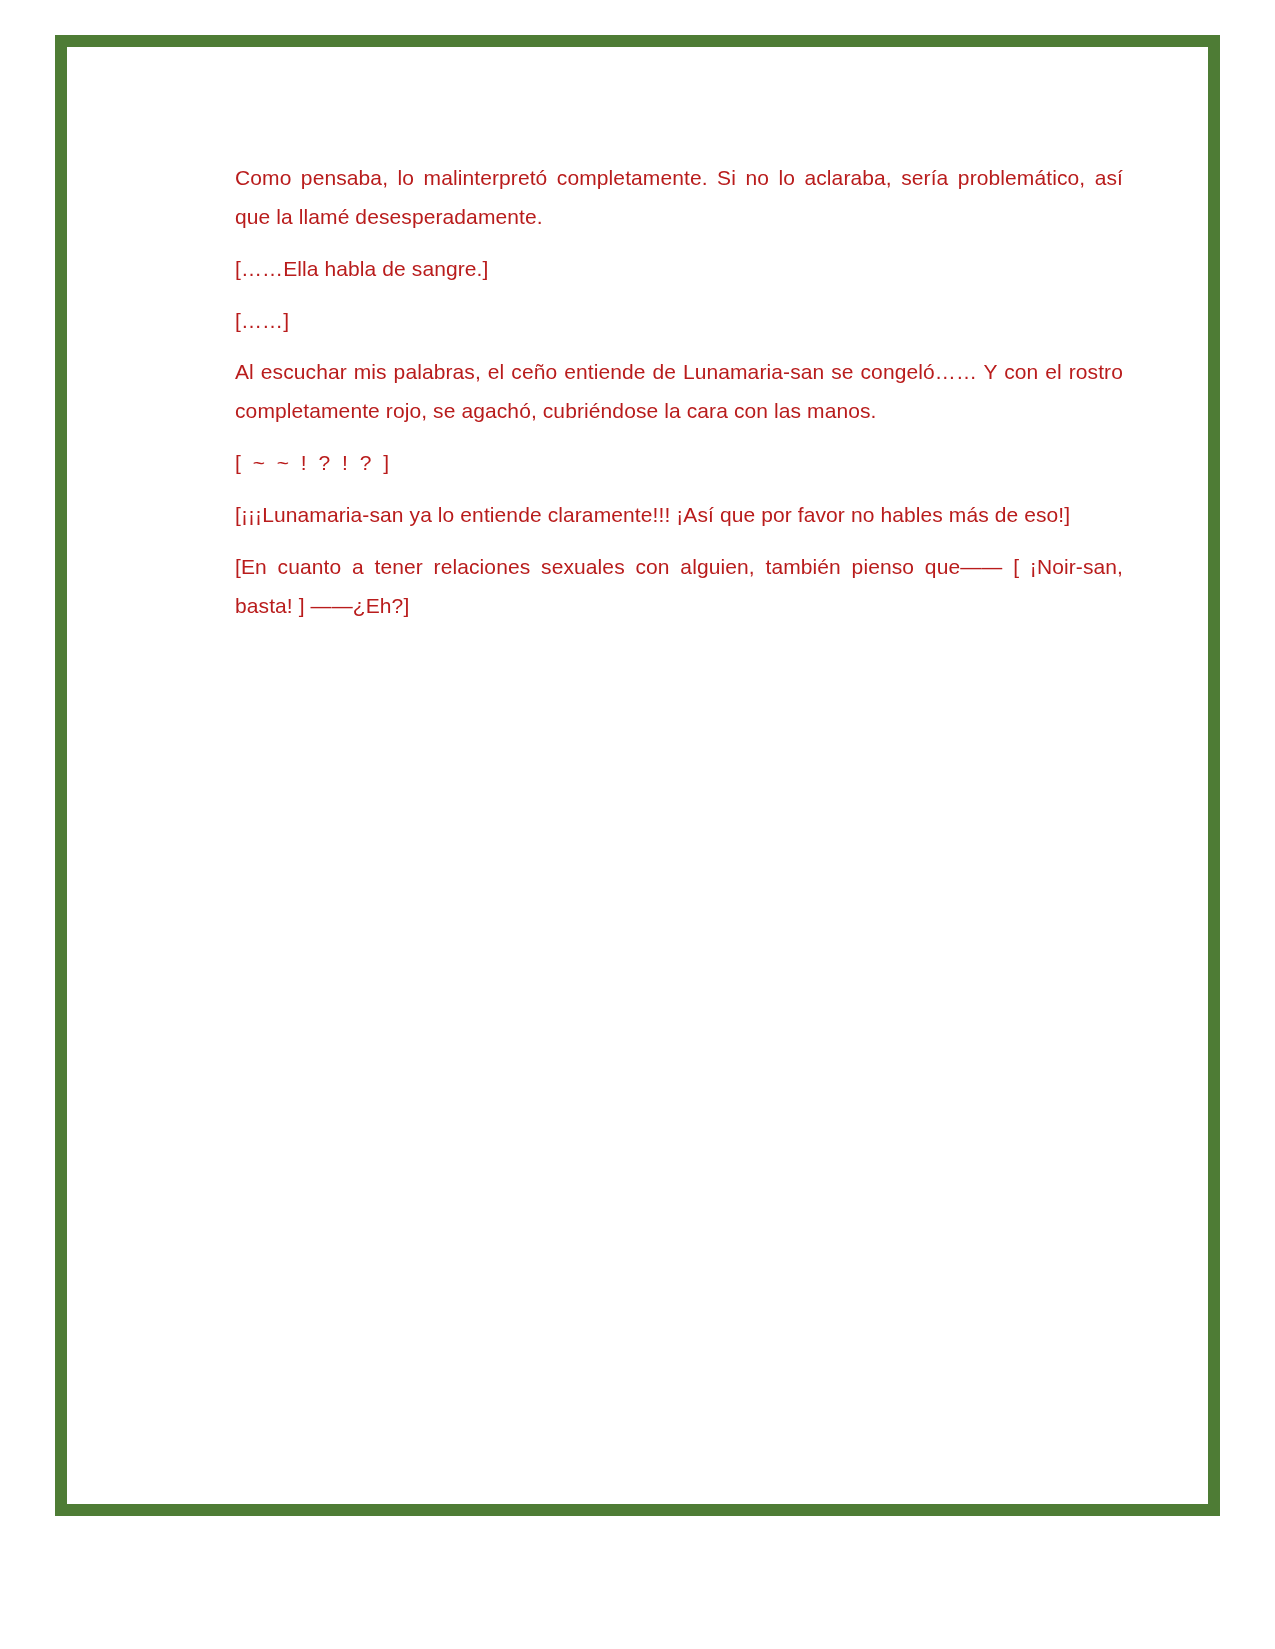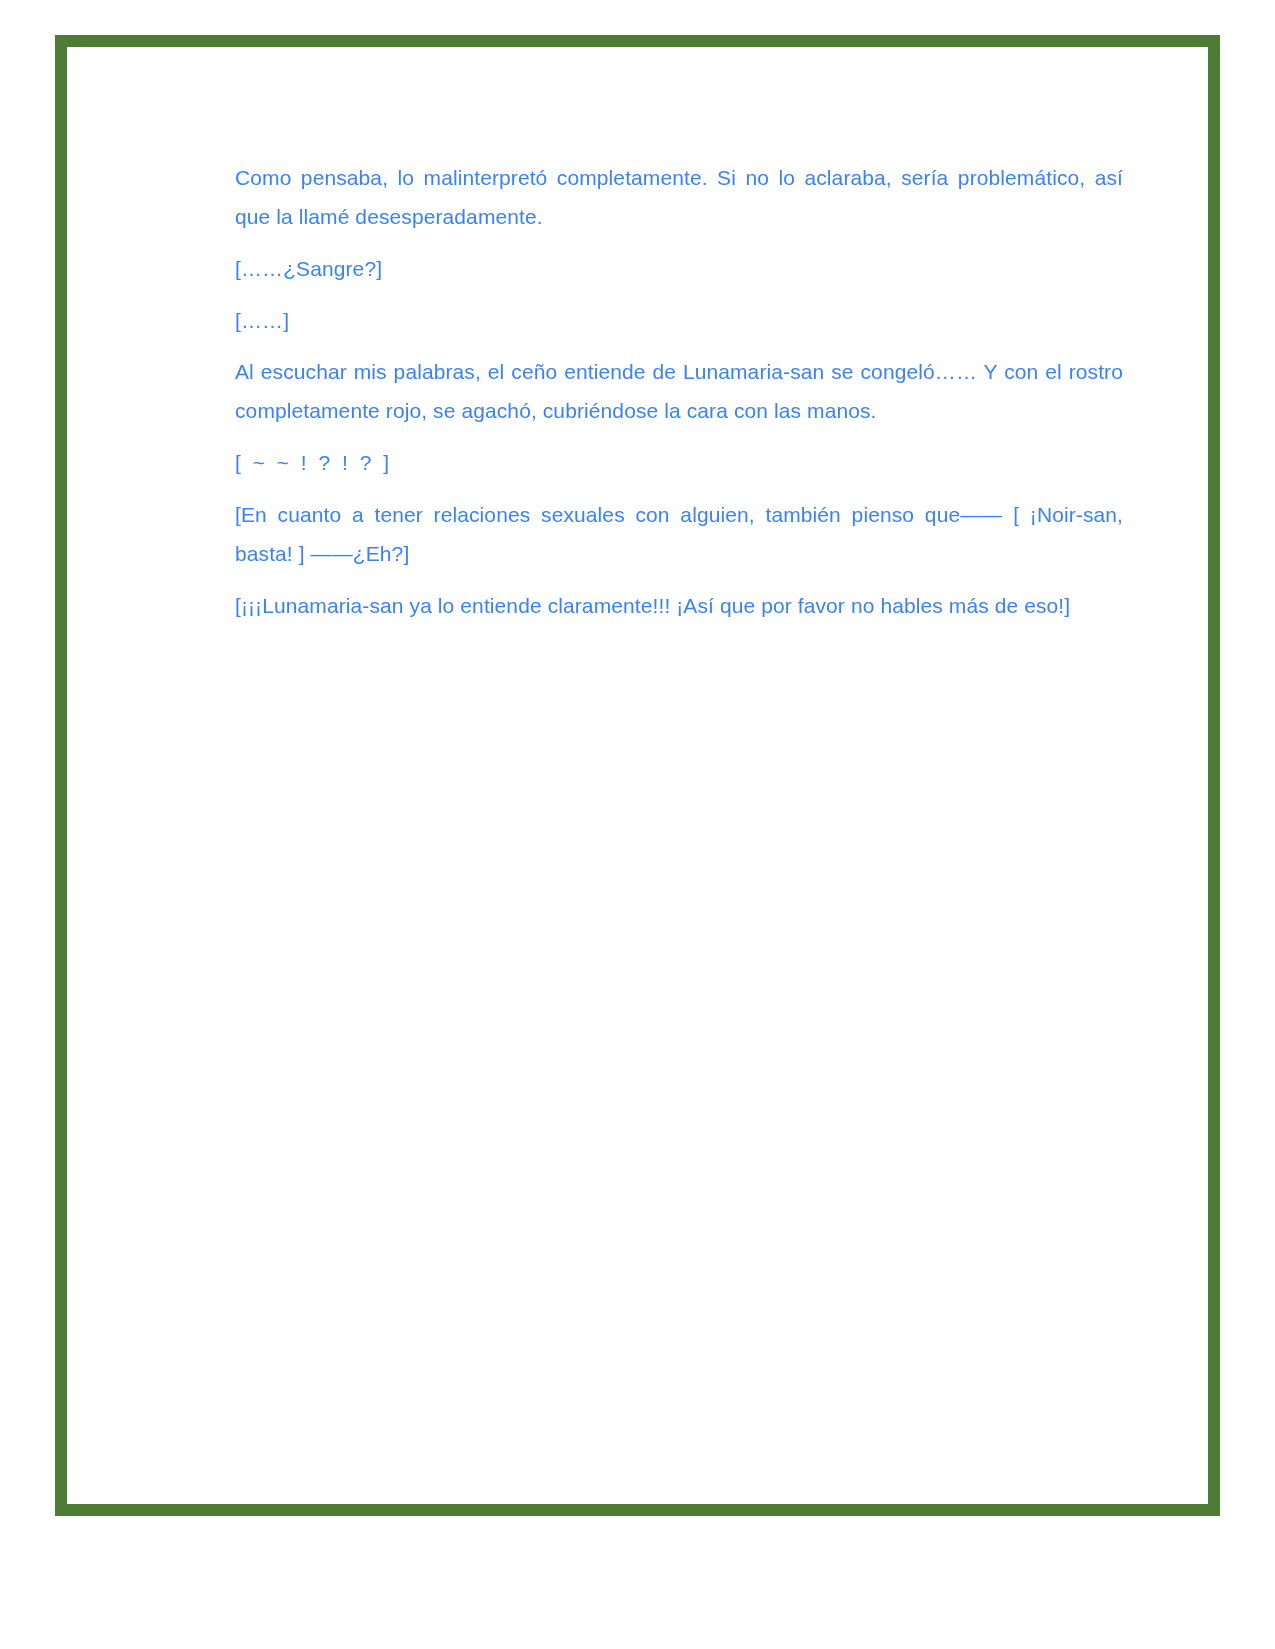--- a/index.html
+++ b/index.html
@@ -36,21 +36,21 @@
     left: 168px;
     top: 112px;
     width: 888px;
     box-sizing: border-box;
   }
   p.para {
     margin: 0 0 13px 0;
     padding: 0;
     font-size: 21px;
     line-height: 1.85;
-    color: #3b82f6;
+    color: #b91c1c;
     text-align: justify;
     text-justify: inter-word;
     font-weight: 400;
     letter-spacing: 0.1px;
     word-spacing: 0px;
     -webkit-font-smoothing: antialiased;
   }
   p.para:last-child {
     margin-bottom: 0;
   }
@@ -65,34 +65,34 @@
 </head>
 <body>
 
 <div class="page">
   <div class="page-border">
     <div class="content">
 
       <p class="para">Como pensaba, lo malinterpretó completamente. Si no lo aclaraba, sería problemático, así que la llamé desesperadamente.</p>
 
 
+      <p class="para nojustify">[……Ella habla de sangre.]</p>
 
 
 
-      <p class="para nojustify">[……¿Sangre?]</p>
 
 
       <p class="para nojustify">[……]</p>
 
       <p class="para">Al escuchar mis palabras, el ceño entiende de Lunamaria-san se congeló…… Y con el rostro completamente rojo, se agachó, cubriéndose la cara con las manos.</p>
 
 
 
       <p class="para nojustify spaced">[ ~ ~ ! ? ! ? ]</p>
 
 
+      <p class="para">[¡¡¡Lunamaria-san ya lo entiende claramente!!! ¡Así que por favor no hables más de eso!]</p>
+
       <p class="para">[En cuanto a tener relaciones sexuales con alguien, también pienso que—— [ ¡Noir-san, basta! ] ——¿Eh?]</p>
-
-      <p class="para">[¡¡¡Lunamaria-san ya lo entiende claramente!!! ¡Así que por favor no hables más de eso!]</p>
 
     </div>
   </div>
 </div>
 
 </body></html>

